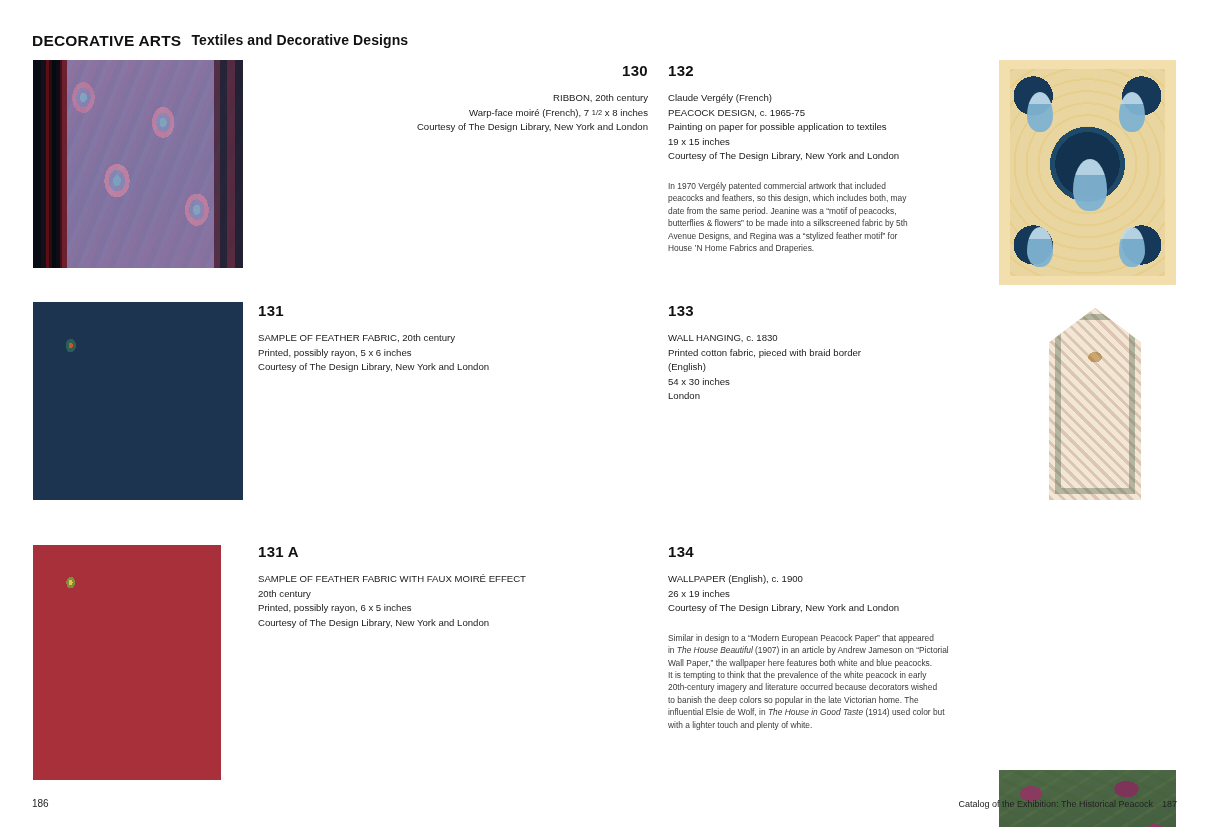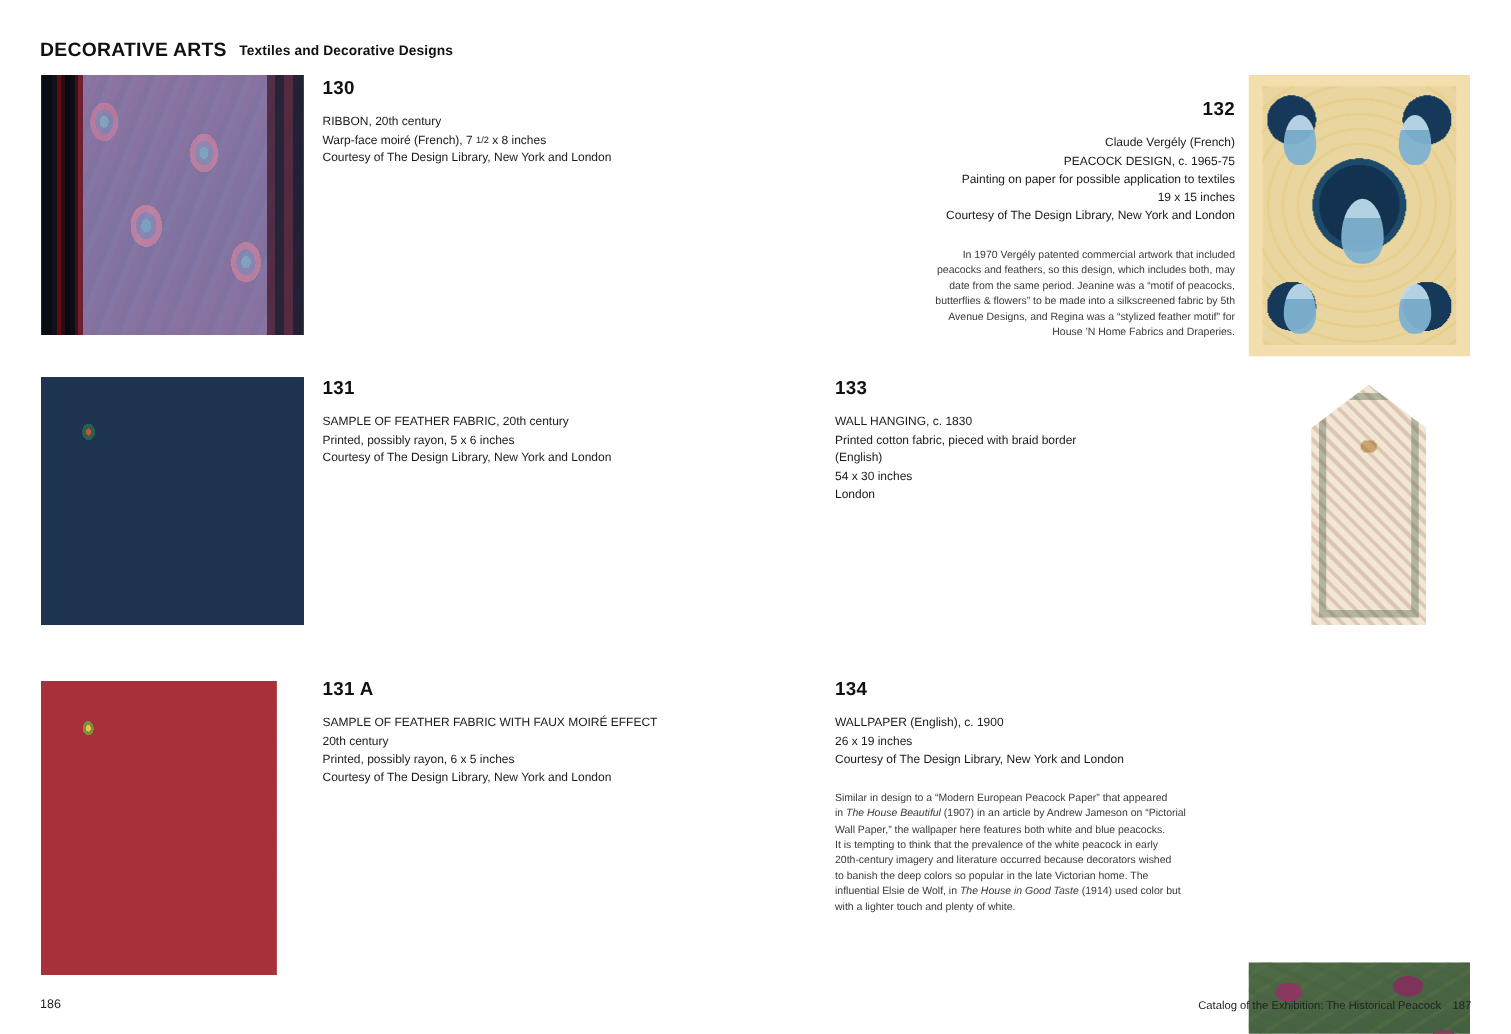--- a/index.html
+++ b/index.html
@@ -19,30 +19,30 @@
     position: absolute;
     inset: 0;
   }
 
   
   .header {
     position: absolute;
     left: 32px;
     top: 32px;
     display: flex;
-    align-items: center;
+    align-items: flex-start;
     gap: 10px;
   }
   .header-title {
     font-size: 15.5px;
     font-weight: bold;
     letter-spacing: 0.2px;
   }
   .header-sub {
-    font-size: 11px;
+    font-size: 14px;
     font-weight: bold;
     letter-spacing: 0.1px;
   }
 
   
   .entry {
     position: absolute;
   }
   .entry-num {
     font-size: 15px;
@@ -235,30 +235,30 @@
 
 <div class="page">
 
   <div class="header">
     <div class="header-title">DECORATIVE ARTS</div>
     <div class="header-sub">Textiles and Decorative Designs</div>
   </div>
 
   <div class="img ribbon" style="left:33px; top:60px; width:210px; height:208px;"></div>
 
-  <div class="entry" style="left:258px; top:62px; width:390px;">
+  <div class="entry" style="left:258px; top:62px; width:390px;text-align:right;">
     <div class="entry-num">130</div>
     <div class="entry-lines">
       <span class="ln">RIBBON, 20th century</span>
       <span class="ln">Warp-face moiré (French), 7 <span class="frac">1/2</span> x 8 inches</span>
       <span class="ln">Courtesy of The Design Library, New York and London</span>
     </div>
   </div>
 
-  <div class="entry" style="left:668px; top:79px; width:320px;text-align:right;">
+  <div class="entry" style="left:668px; top:62px; width:320px;">
     <div class="entry-num">132</div>
     <div class="entry-lines">
       <span class="ln">Claude Vergély (French)</span>
       <span class="ln">PEACOCK DESIGN, c. 1965-75</span>
       <span class="ln">Painting on paper for possible application to textiles</span>
       <span class="ln">19 x 15 inches</span>
       <span class="ln">Courtesy of The Design Library, New York and London</span>
     </div>
     <div class="entry-note">
       <span class="ln">In 1970 Vergély patented commercial artwork that included</span>

